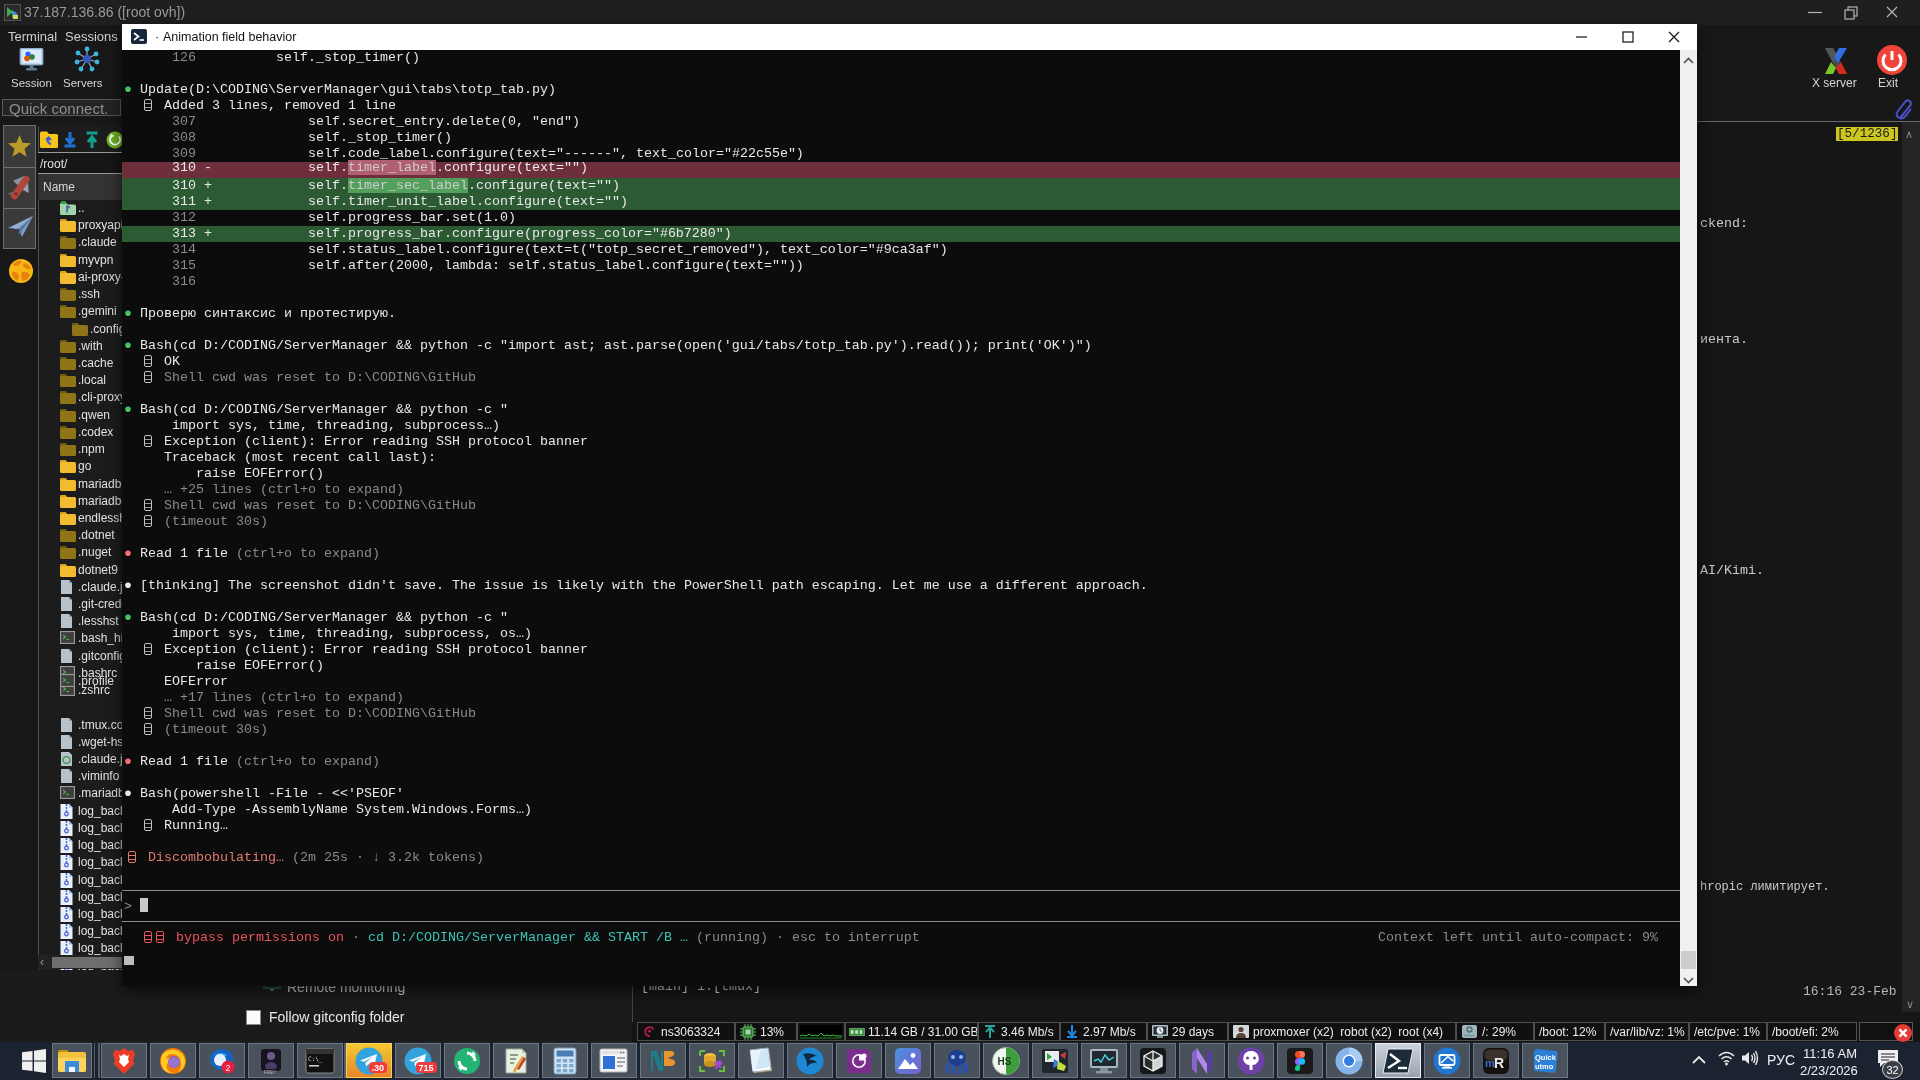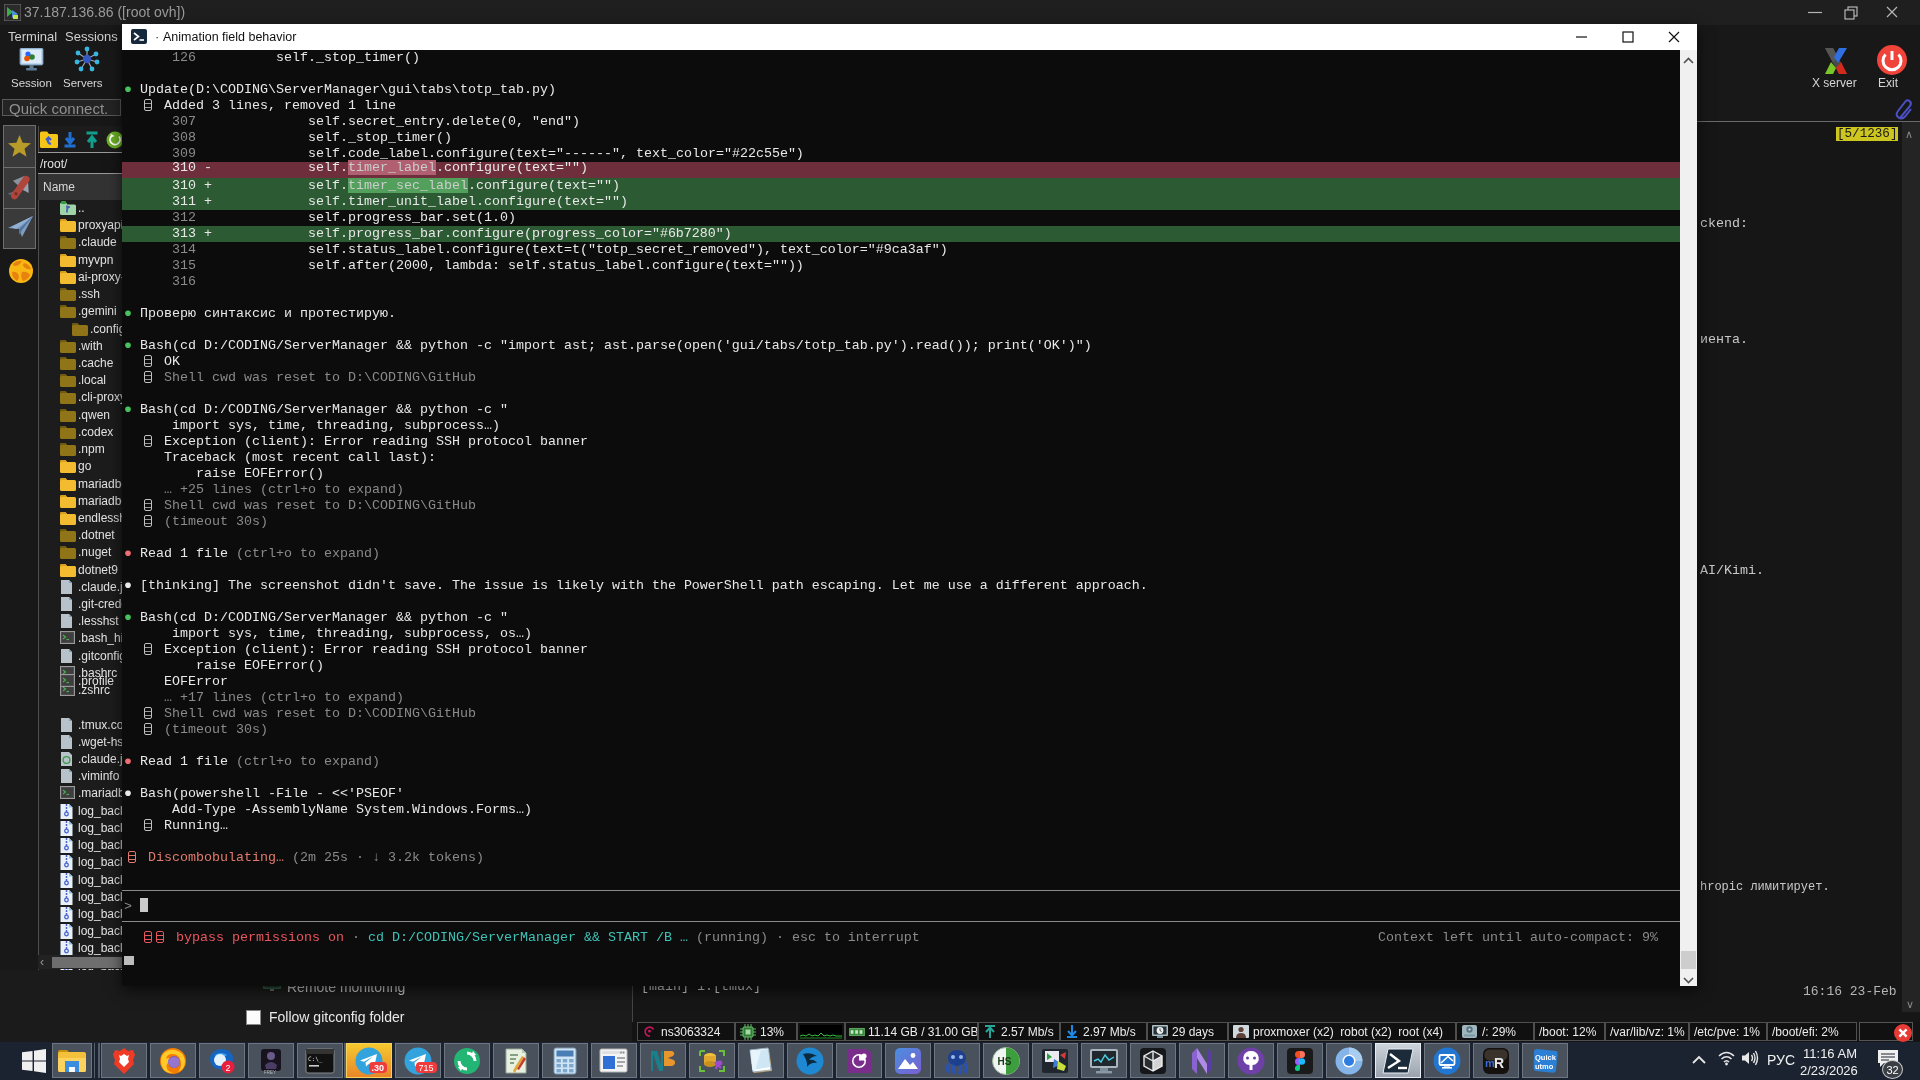--- a/index.html
+++ b/index.html
@@ -535,21 +535,21 @@
       <rect x="7" y="4" width="3" height="4" fill="#c8e6c9"></rect>
       <rect x="12" y="4" width="3" height="4" fill="#c8e6c9"></rect>
     </svg>
     <span>11.14 GB / 31.00 GB</span>
   </div>
 <div class="sbcell abs" style="left:978px;width:82px">
     <svg width="14" height="15" viewBox="0 0 14 15">
       <path d="M7 14 L7 4 M3 8 L7 3.5 L11 8" stroke="#26a69a" stroke-width="2" fill="none"></path>
       <path d="M2 2 L12 2" stroke="#26a69a" stroke-width="2"></path>
     </svg>
-    <span>2.57 Mb/s</span>
+    <span>3.46 Mb/s</span>
   </div>
 <div class="sbcell abs" style="left:1060px;width:87px">
     <svg width="14" height="15" viewBox="0 0 14 15">
       <path d="M7 1 L7 11 M3 7 L7 11.5 L11 7" stroke="#1e88e5" stroke-width="2" fill="none"></path>
       <path d="M2 13 L12 13" stroke="#1e88e5" stroke-width="2"></path>
     </svg>
     <span>2.97 Mb/s</span>
   </div>
 <div class="sbcell abs" style="left:1147px;width:81px">
     <svg width="16" height="14" viewBox="0 0 16 14">
@@ -655,21 +655,21 @@
       <circle cx="15" cy="15" r="13.5" fill="#33a3dd"></circle>
       <path d="M6 14.5 L23 8 L20 22 L14.5 18 L12 20.5 L11.5 16.5 L19 10.5 L10 15.8 Z" fill="#fff"></path>
     </svg>
     <div class="abs" style="left:22px;top:18px;background:#ef3b3b;color:#fff;font-size:9px;font-weight:bold;border-radius:4px;padding:0.5px 3px">.30</div>
   </div>
 <div class="tbtile" style="left:394.5px;width:46px;background:#49525c;border-color:#6e7781">
     <svg width="30" height="30" viewBox="0 0 30 30">
       <circle cx="15" cy="15" r="13.5" fill="#33a3dd"></circle>
       <path d="M6 14.5 L23 8 L20 22 L14.5 18 L12 20.5 L11.5 16.5 L19 10.5 L10 15.8 Z" fill="#fff"></path>
     </svg>
-    <div class="abs" style="left:20px;top:18px;background:#ef3b3b;color:#fff;font-size:9px;font-weight:normal;border-radius:4px;padding:0.5px 3px">715</div>
+    <div class="abs" style="left:20px;top:18px;background:#ef3b3b;color:#fff;font-size:9px;font-weight:bold;border-radius:4px;padding:0.5px 3px">715</div>
   </div>
 <div class="tbtile" style="left:443.5px;width:46px;background:#49525c;border-color:#6e7781">
     <svg width="30" height="30" viewBox="0 0 30 30">
       <circle cx="15" cy="15" r="13" fill="#23b573"></circle>
       <path d="M15 7 A8 8 0 0 1 23 15" stroke="#fff" stroke-width="3" fill="none"></path>
       <path d="M15 23 A8 8 0 0 1 7 15" stroke="#fff" stroke-width="3" fill="none"></path>
       <path d="M21 5 L24 9 L19 10 Z" fill="#fff"></path>
       <path d="M9 25 L6 21 L11 20 Z" fill="#fff"></path>
     </svg>
   </div>

